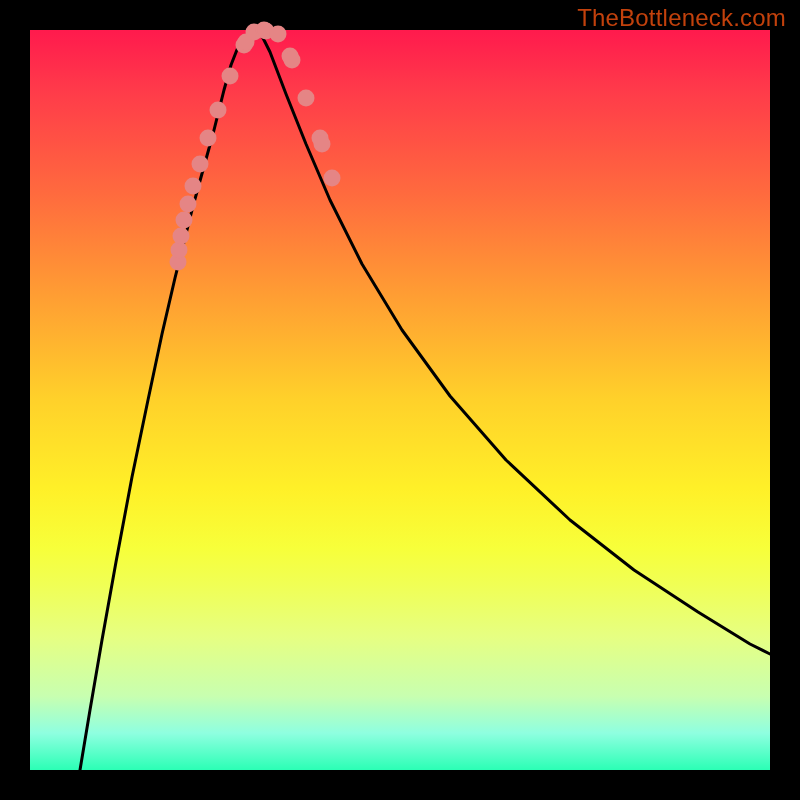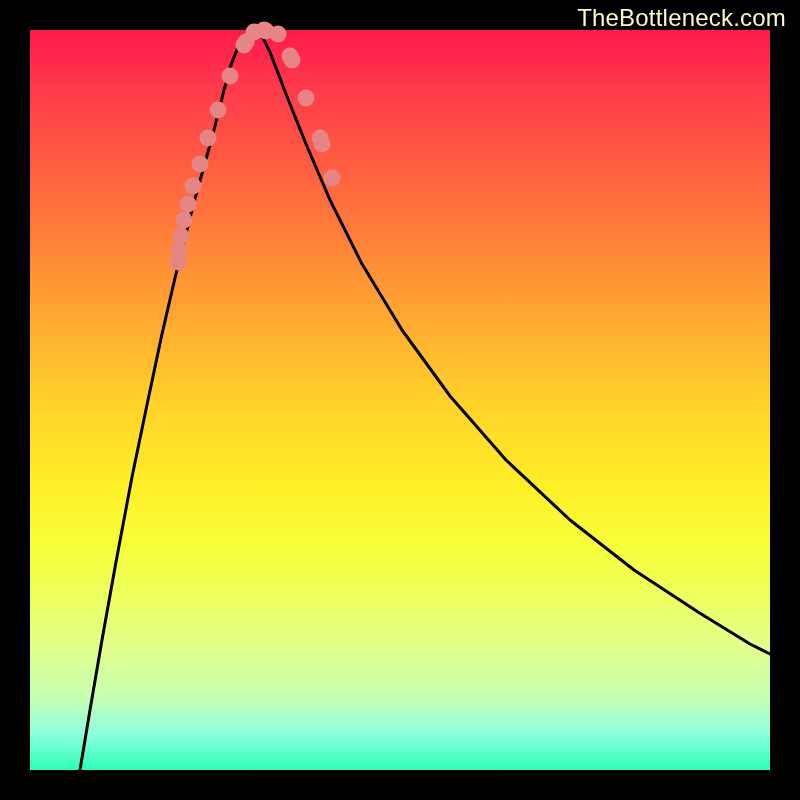--- a/index.html
+++ b/index.html
@@ -37,21 +37,21 @@
       #e6ff82 82%,
       #c8ffb0 90%,
       #8fffe0 95%,
       #2bffb5 100%
     );
   }
   .watermark {
     position: absolute;
     top: 4px;
     right: 14px;
-    color: #fef9c3;
+    color: #c2410c;
     font-size: 24px;
     font-weight: 500;
     letter-spacing: 0.2px;
   }
   svg.overlay {
     position: absolute;
     top: 0;
     left: 0;
     width: 740px;
     height: 740px;

